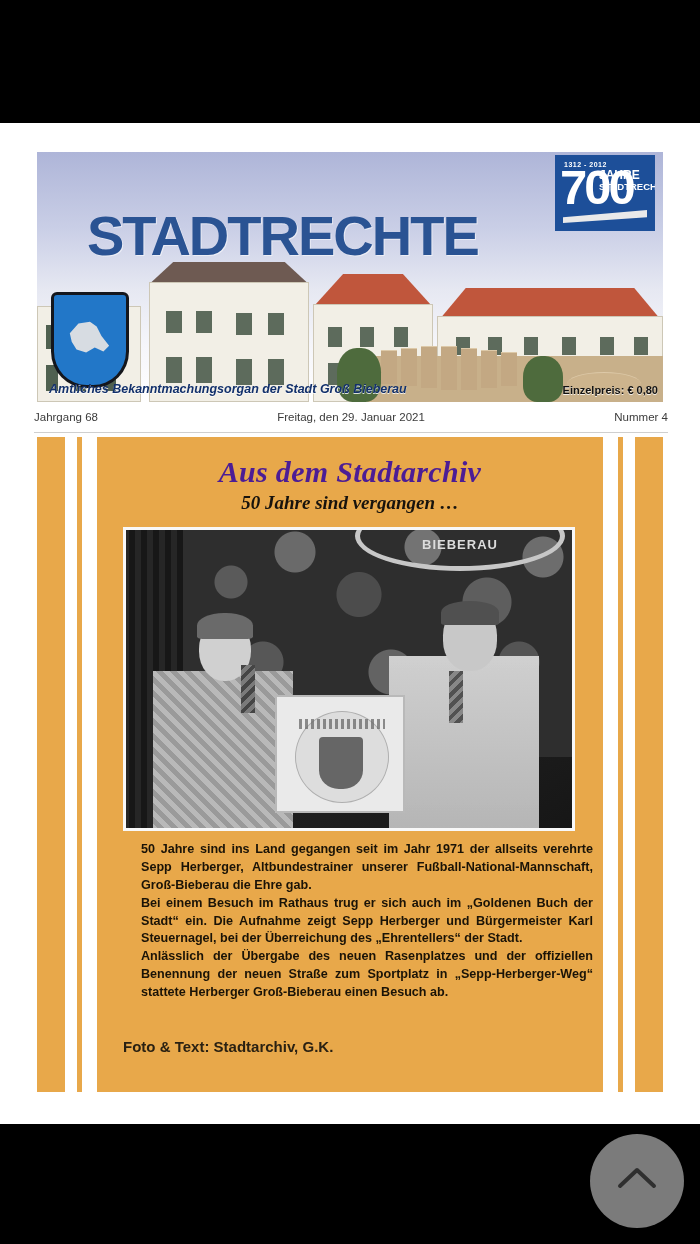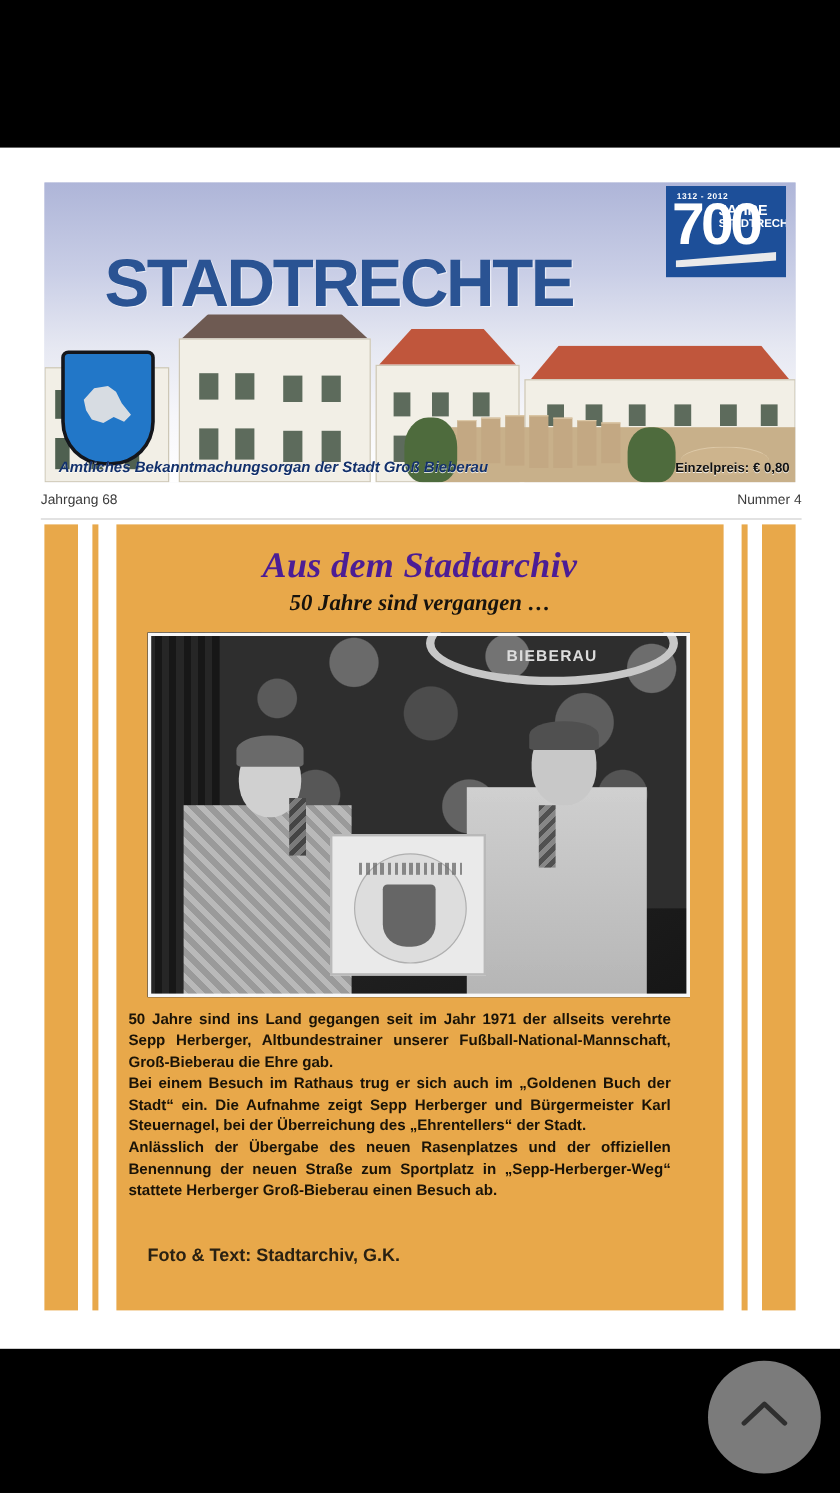--- a/index.html
+++ b/index.html
@@ -207,21 +207,21 @@
       radial-gradient(circle at 76% 38%, #5f6157 0 24px, transparent 25px),
       radial-gradient(circle at 90% 20%, #6d6f64 0 20px, transparent 21px),
       radial-gradient(circle at 20% 62%, #585a50 0 20px, transparent 21px),
       radial-gradient(circle at 52% 66%, #646659 0 22px, transparent 23px),
       radial-gradient(circle at 84% 62%, #55574e 0 20px, transparent 21px),
       #31332d;
   }
   #photo .p-banner {
     position:absolute; right:10px; top:-26px; width:210px; height:70px;
     border-radius: 50%;
-    border: 7px solid #7dd3fc;
+    border: 5px solid #7dd3fc;
     color:#d7d9d0; font-weight:700; font-size:13px;
     letter-spacing:1px;
     text-align:center; line-height:78px;
     overflow:hidden;
   }
   #photo .man { position:absolute; bottom:0; }
   #photo .m1-coat {
     left:30px; bottom:0; width:140px; height:160px;
     background: repeating-linear-gradient(45deg,#b9b6ad 0 5px,#9c998f 5px 10px);
   }
@@ -264,21 +264,21 @@
     opacity:.75;
   }
   #photo .p-tie1 { position:absolute; left:118px; bottom:118px; width:14px; height:48px;
     background: repeating-linear-gradient(135deg,#4b483f 0 4px,#7d7a70 4px 8px); }
   #photo .p-tie2 { position:absolute; right:112px; bottom:108px; width:14px; height:52px;
     background: repeating-linear-gradient(135deg,#56534a 0 4px,#8a877c 4px 8px); }
   #photo .p-frame { position:absolute; inset:0; border:3px solid #f4f2ec; }
 
   
   #bodytext {
-    position:absolute; left:10px; top:404px; width:452px;
+    position:absolute; left:44px; top:404px; width:452px;
     color:#1a1307;
     font-size: 12.6px;
     line-height: 1.42;
     font-weight: 600;
     text-align: justify;
   }
   #bodytext p { margin: 0 0 0 0; }
   .credit {
     position:absolute; left:26px; top:601px;
     font-size: 15px; font-weight:700; color:#2a2112;
@@ -374,20 +374,21 @@
         <div class="shield"></div>
         <div class="beaver"></div>
       </div>
 
       <div class="mast-strap">Amtliches Bekanntmachungsorgan der Stadt Groß Bieberau</div>
       <div class="mast-price">Einzelpreis: € 0,80</div>
     </div>
 
     <div id="issueline">
       <span class="il-left">Jahrgang 68</span>
+      <span class="il-mid">Freitag, den 29. Januar 2021</span>
       <span class="il-right">Nummer 4</span>
     </div>
 
     <div id="article-area">
       <div class="stripe stripe-wide-l"></div>
       <div class="stripe stripe-thin-l"></div>
       <div class="stripe stripe-thin-r"></div>
       <div class="stripe stripe-wide-r"></div>
 
       <div id="article">

